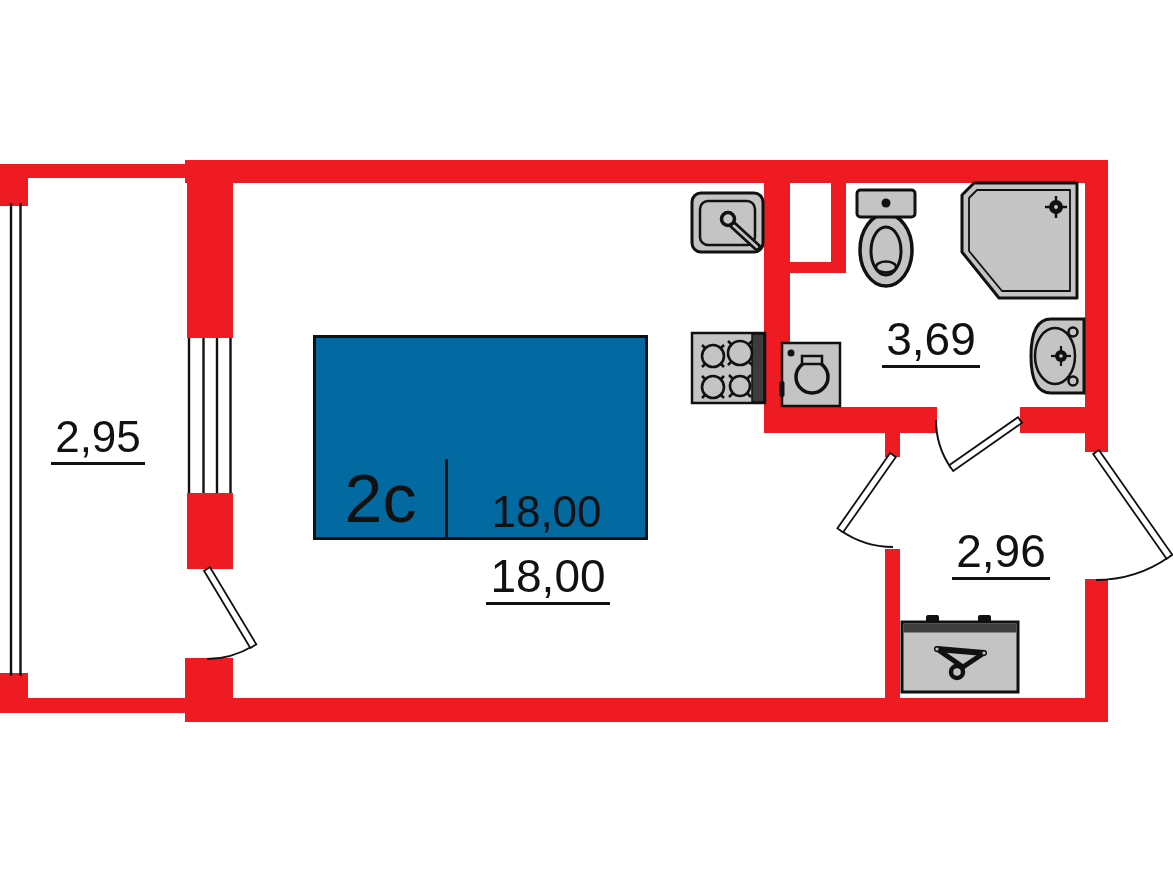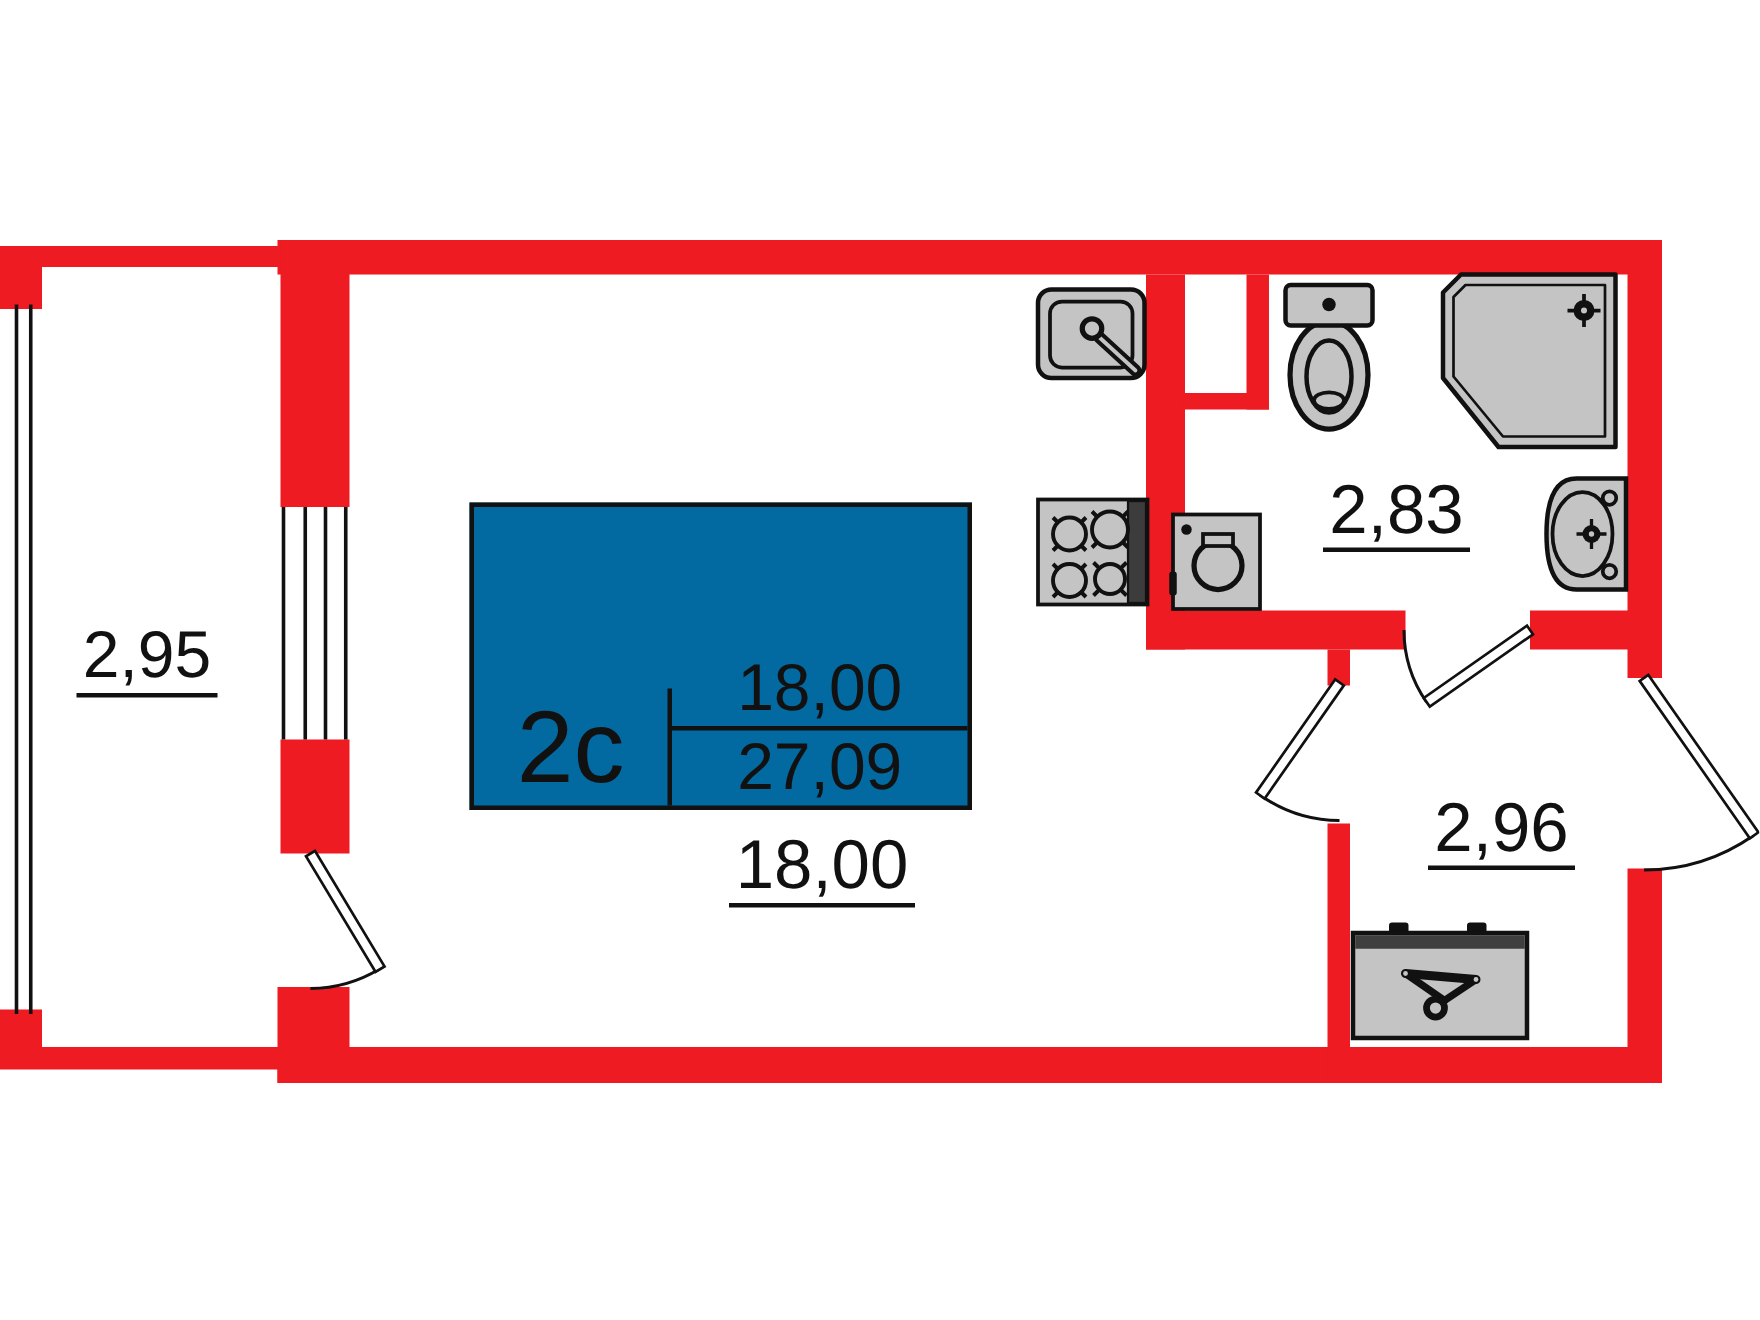--- a/index.html
+++ b/index.html
@@ -173,28 +173,27 @@
 
   <div class="room-label" style="left:28px;top:414px;width:140px;font-size:44px;">
     <span>2,95</span>
   </div>
 
   <div class="room-label" style="left:478px;top:552px;width:140px;">
     <span>18,00</span>
   </div>
 
   <div class="room-label" style="left:861px;top:315px;width:140px;">
-    <span>2,83</span>
+    <span>3,69</span>
   </div>
 
   <div class="room-label" style="left:931px;top:527px;width:140px;">
     <span>2,96</span>
   </div>
 
   <div class="info-table">
     <div class="info-left">2с</div>
     <div class="info-rows">
       <div class="info-row">18,00</div>
-      <div class="info-row">27,09</div>
     </div>
   </div>
 
 </div>
 
 </body></html>

